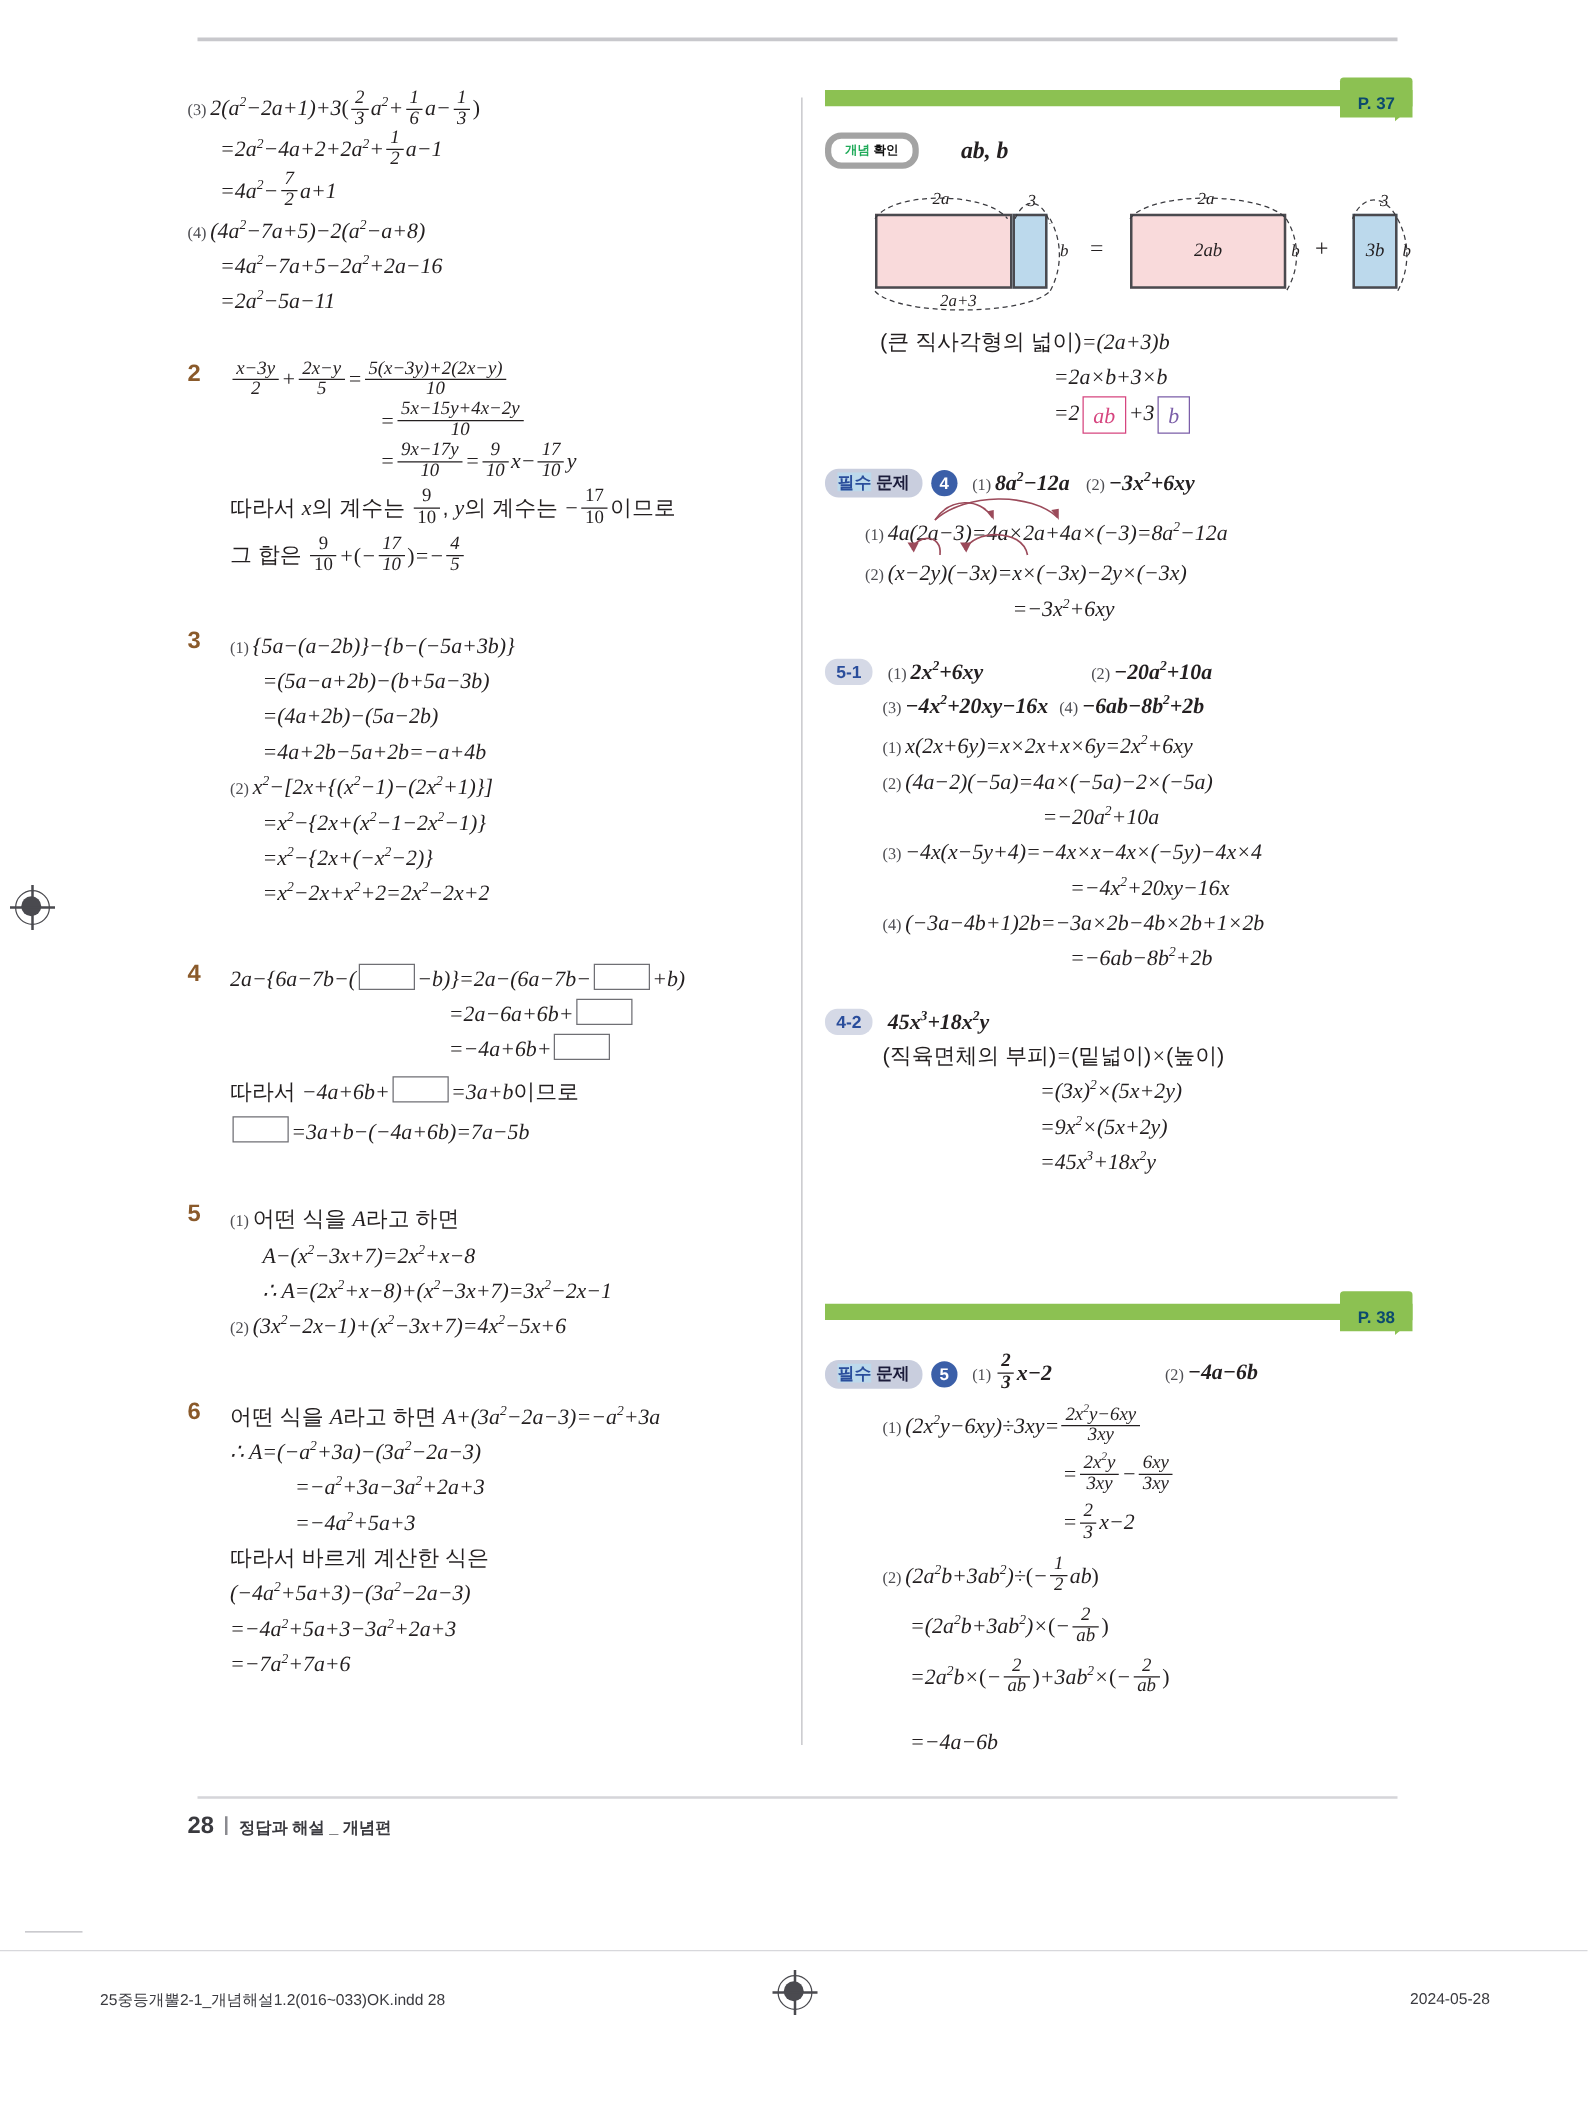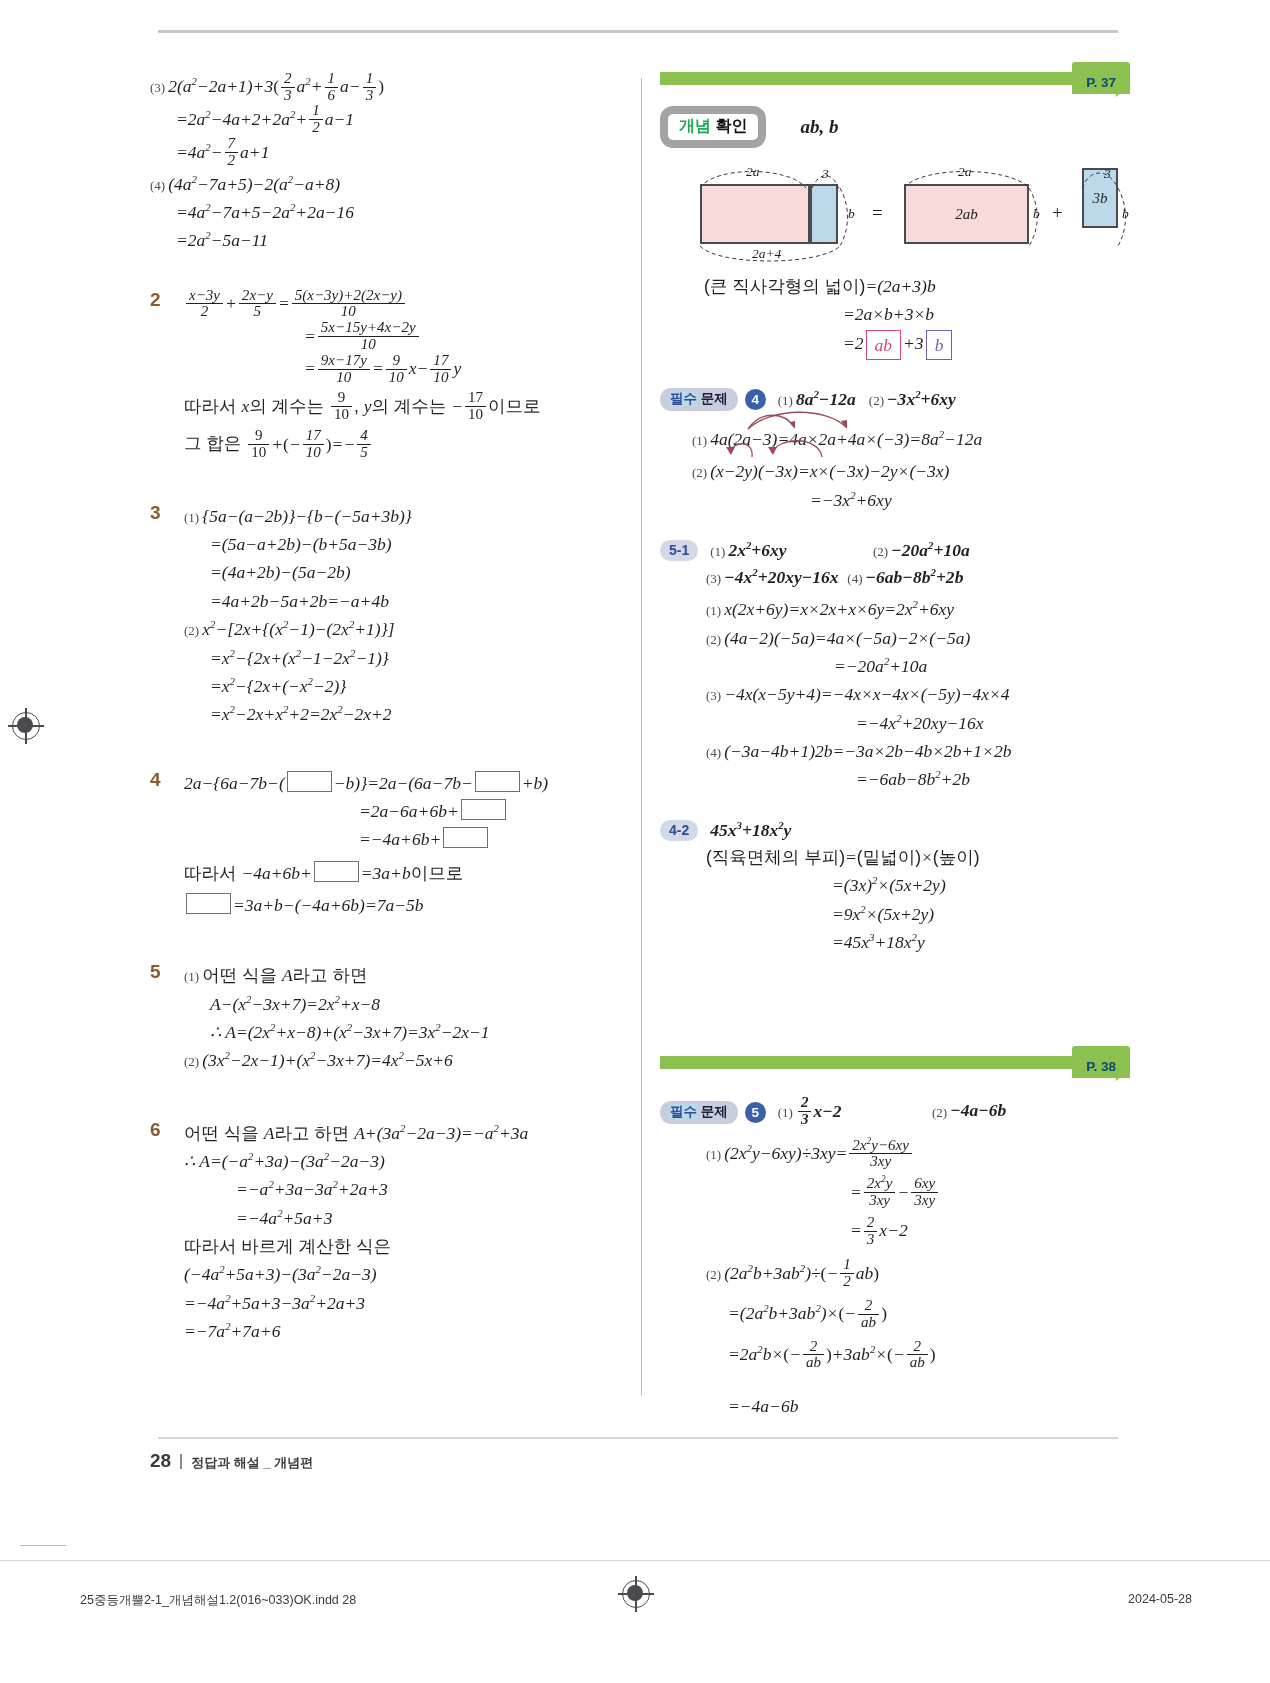--- a/index.html
+++ b/index.html
@@ -72,24 +72,24 @@
   .tabpill {
     position:absolute; right:0px; top:0px;
     background:#8cc152; color:#0c4a6e;
     font-family:"Liberation Sans", sans-serif; font-weight:bold;
     font-size:13.5px; padding:13px 14px 4px 14px;
     border-radius:3px 3px 0 0;
   }
   
   .concept-pill {
     display:inline-block;
-    border:8px solid #a3a3a3; border-radius:13px;
+    border:5px solid #a3a3a3; border-radius:13px;
     padding:2px 11px 3px 11px;
     font-family:"Liberation Sans", sans-serif; font-weight:bold;
-    font-size:16px; color:#111; background:#fff;
+    font-size:10px; color:#111; background:#fff;
     vertical-align:middle;
   }
   .concept-pill .g { color:#1faa59; }
   .concept-answer {
     display:inline-block; margin-left:30px;
     font-size:19px; font-weight:bold; font-style:italic;
     vertical-align:middle;
   }
   
   .req-badge {
@@ -318,37 +318,37 @@
       <div class="rect blue" style="left:110px; top:22px; width:28px; height:60px;"></div>
       <svg class="arrows" style="left:-6px; top:0px; width:170px; height:100px;">
         <path d="M6 26 C 20 4, 95 4, 112 26" fill="none" stroke="#3a3a3f" stroke-width="1" stroke-dasharray="4,3"></path>
         <path d="M118 26 C 126 8, 140 10, 146 30" fill="none" stroke="#3a3a3f" stroke-width="1" stroke-dasharray="4,3"></path>
         <path d="M146 26 C 156 44, 156 66, 146 84" fill="none" stroke="#3a3a3f" stroke-width="1" stroke-dasharray="4,3"></path>
         <path d="M6 84 C 24 104, 126 104, 146 84" fill="none" stroke="#3a3a3f" stroke-width="1" stroke-dasharray="4,3"></path>
       </svg>
       <div class="dimlabel" style="left:46px; top:2px;">2a</div>
       <div class="dimlabel" style="left:122px; top:4px;">3</div>
       <div class="dimlabel" style="left:148px; top:44px;">b</div>
-      <div class="dimlabel" style="left:52px; top:84px;">2a+4</div>
+      <div class="dimlabel" style="left:52px; top:84px;">2a+3</div>
 
       <div class="eqsign" style="left:172px; top:40px;">=</div>
 
       <div class="rect pink" style="left:204px; top:22px; width:125px; height:60px;">
         <span class="incell">2ab</span>
       </div>
       <svg class="arrows" style="left:198px; top:0px; width:150px; height:100px;">
         <path d="M6 26 C 22 4, 112 4, 131 26" fill="none" stroke="#3a3a3f" stroke-width="1" stroke-dasharray="4,3"></path>
         <path d="M131 26 C 142 44, 142 66, 131 84" fill="none" stroke="#3a3a3f" stroke-width="1" stroke-dasharray="4,3"></path>
       </svg>
       <div class="dimlabel" style="left:258px; top:2px;">2a</div>
       <div class="dimlabel" style="left:333px; top:44px;">b</div>
 
       <div class="eqsign" style="left:352px; top:40px;">+</div>
 
-      <div class="rect blue" style="left:382px; top:6px; width:36px; height:60px;">
+      <div class="rect blue" style="left:382px; top:22px; width:36px; height:60px;">
         <span class="incell">3b</span>
       </div>
       <svg class="arrows" style="left:376px; top:0px; width:70px; height:100px;">
         <path d="M6 26 C 14 6, 32 6, 42 26" fill="none" stroke="#3a3a3f" stroke-width="1" stroke-dasharray="4,3"></path>
         <path d="M42 26 C 52 44, 52 66, 42 84" fill="none" stroke="#3a3a3f" stroke-width="1" stroke-dasharray="4,3"></path>
       </svg>
       <div class="dimlabel" style="left:404px; top:4px;">3</div>
       <div class="dimlabel" style="left:422px; top:44px;">b</div>
     </div>
 

